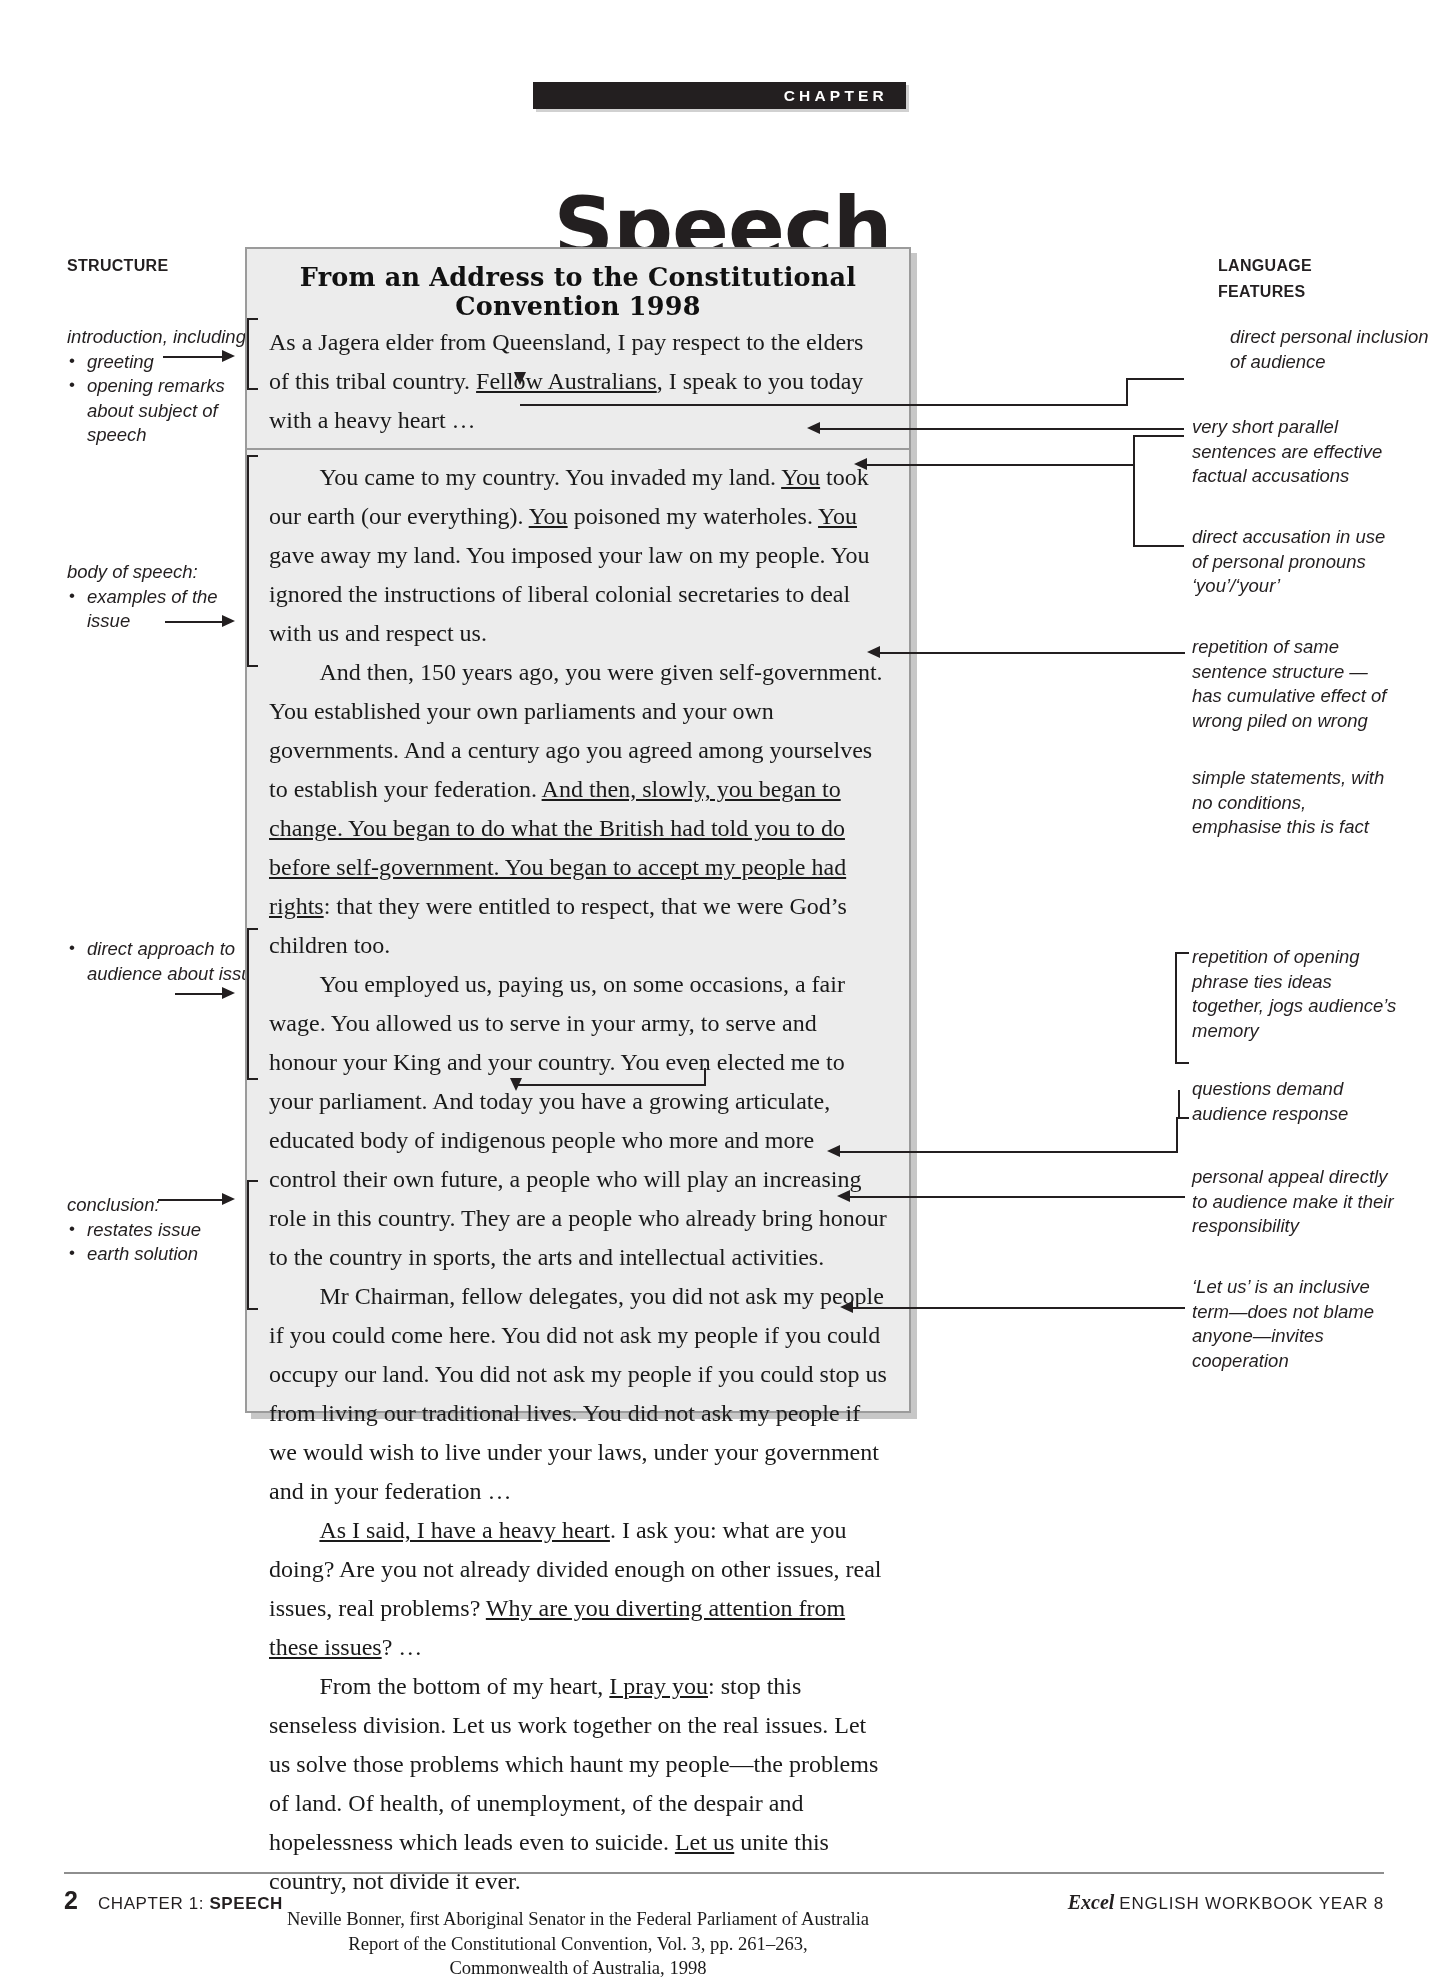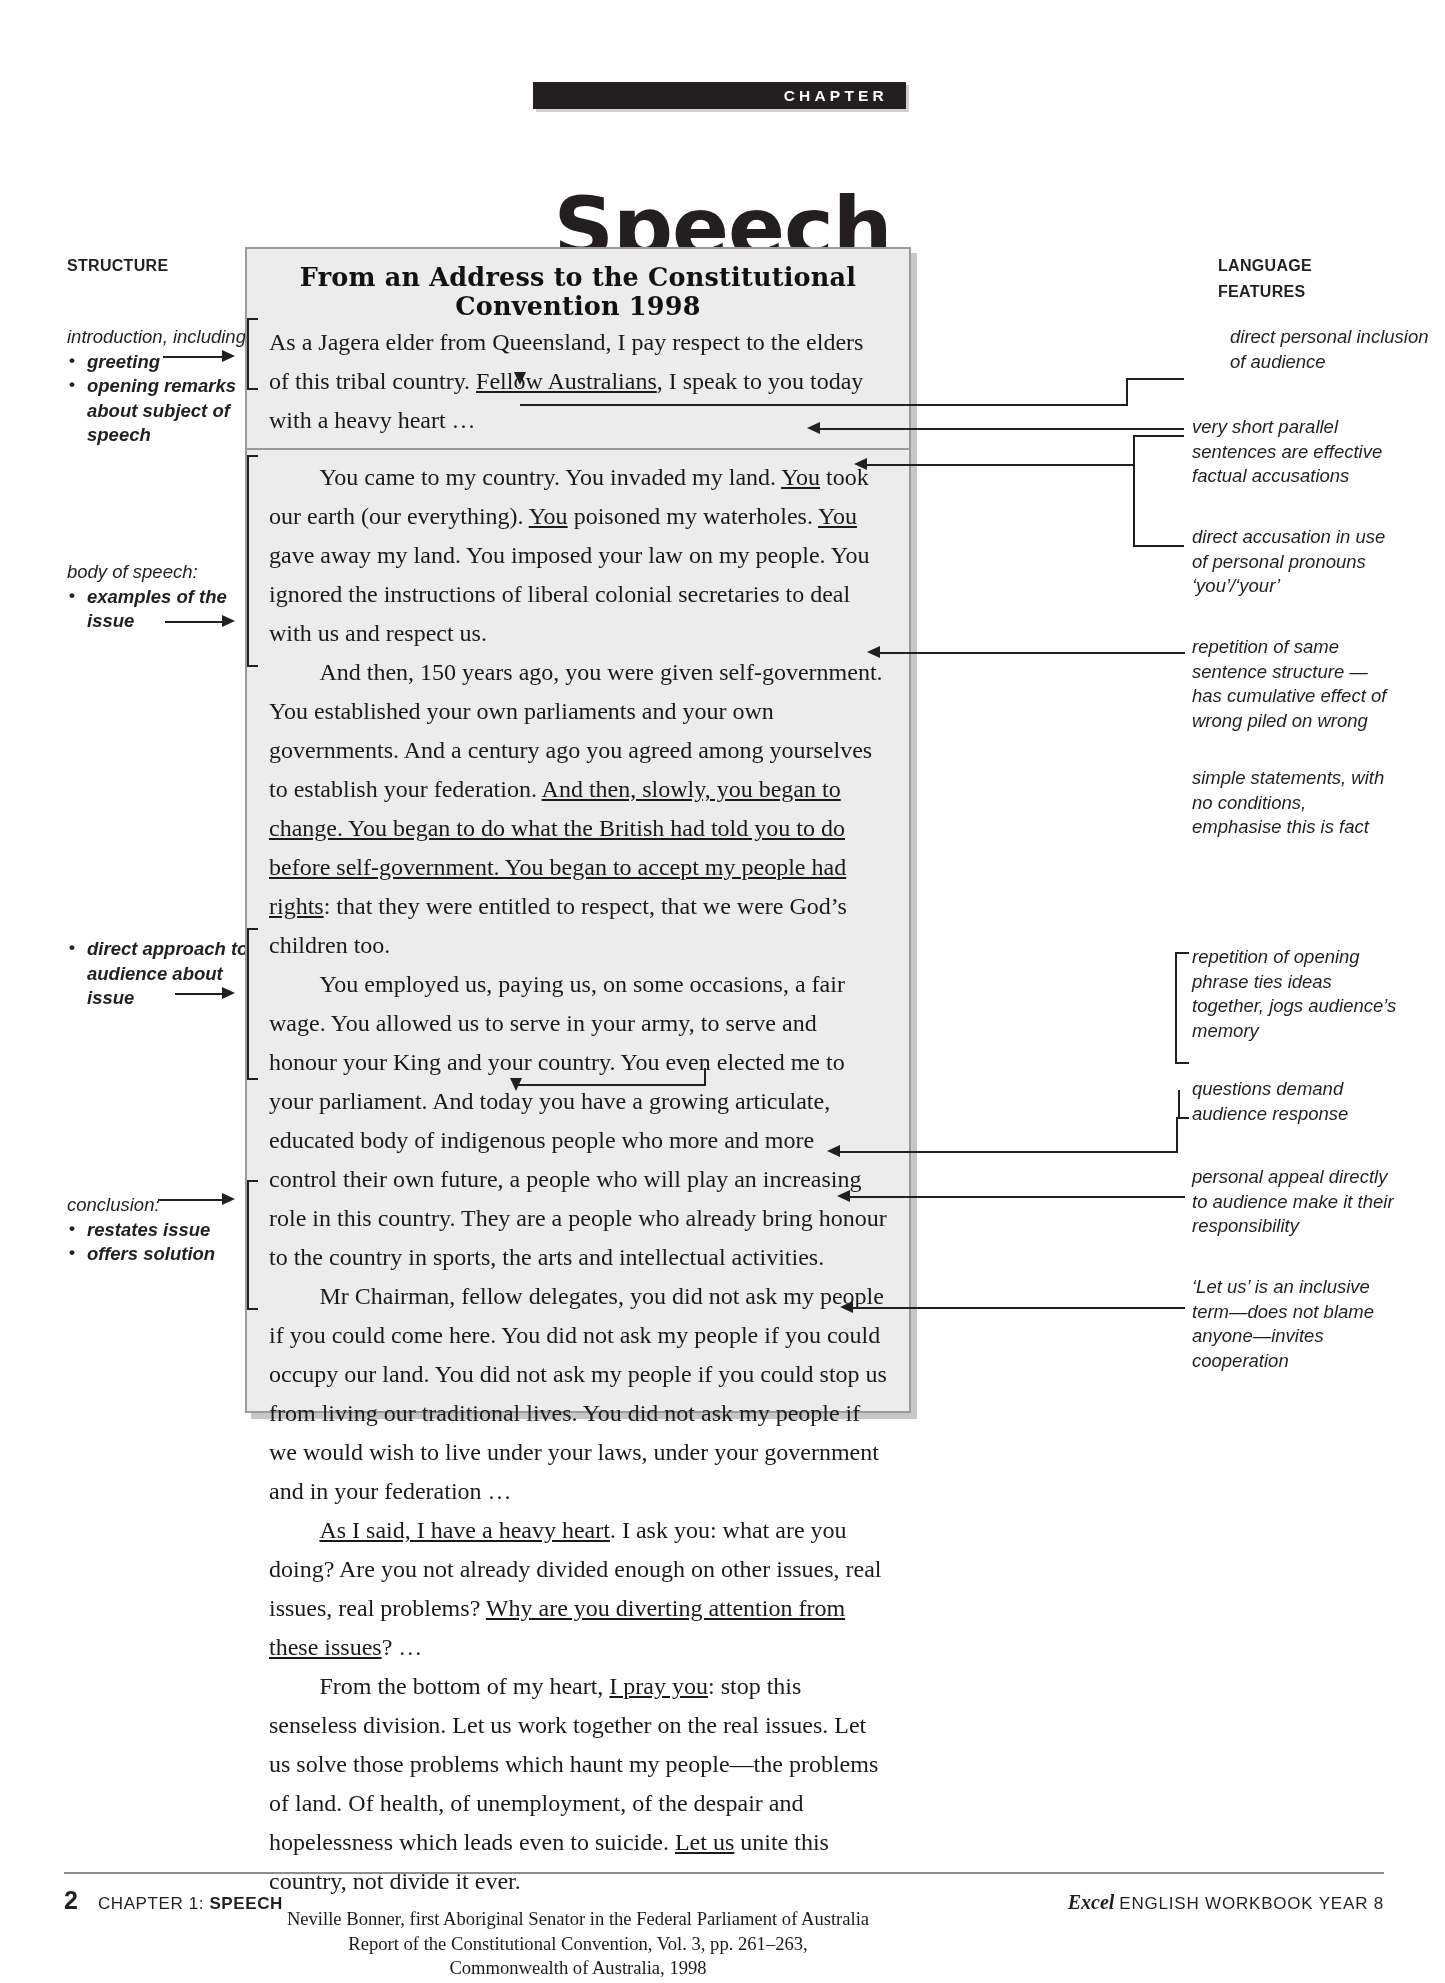--- a/index.html
+++ b/index.html
@@ -92,21 +92,20 @@
   }
   .anno ul {
     margin: 0;
     padding: 0 0 0 20px;
     list-style: none;
   }
   .anno li {
     position: relative;
     margin: 0;
     padding: 0;
-    font-weight: bold;
   }
   .anno li:before {
     content: "\2022";
     position: absolute;
     left: -18px;
     top: -1px;
     font-style: normal;
     font-size: 17px;
   }
   .lead { margin: 0; }
@@ -275,21 +274,21 @@
 <div class="anno" id="anno-direct">
   <ul>
     <li>direct approach to audience about issue</li>
   </ul>
 </div>
 
 <div class="anno" id="anno-conclusion">
   <div class="lead">conclusion:</div>
   <ul>
     <li>restates issue</li>
-    <li>offers solution</li>
+    <li>earth solution</li>
   </ul>
 </div>
 
 <div class="anno" id="anno-r1">direct personal inclusion of audience</div>
 <div class="anno" id="anno-r2">very short parallel sentences are effective factual accusations</div>
 <div class="anno" id="anno-r3">direct accusation in use of personal pronouns ‘you’/‘your’</div>
 <div class="anno" id="anno-r4">repetition of same sentence structure —has cumulative effect of wrong piled on wrong</div>
 <div class="anno" id="anno-r5">simple statements, with no conditions, emphasise this is fact</div>
 <div class="anno" id="anno-r6">repetition of opening phrase ties ideas together, jogs audience’s memory</div>
 <div class="anno" id="anno-r7">questions demand audience response</div>

